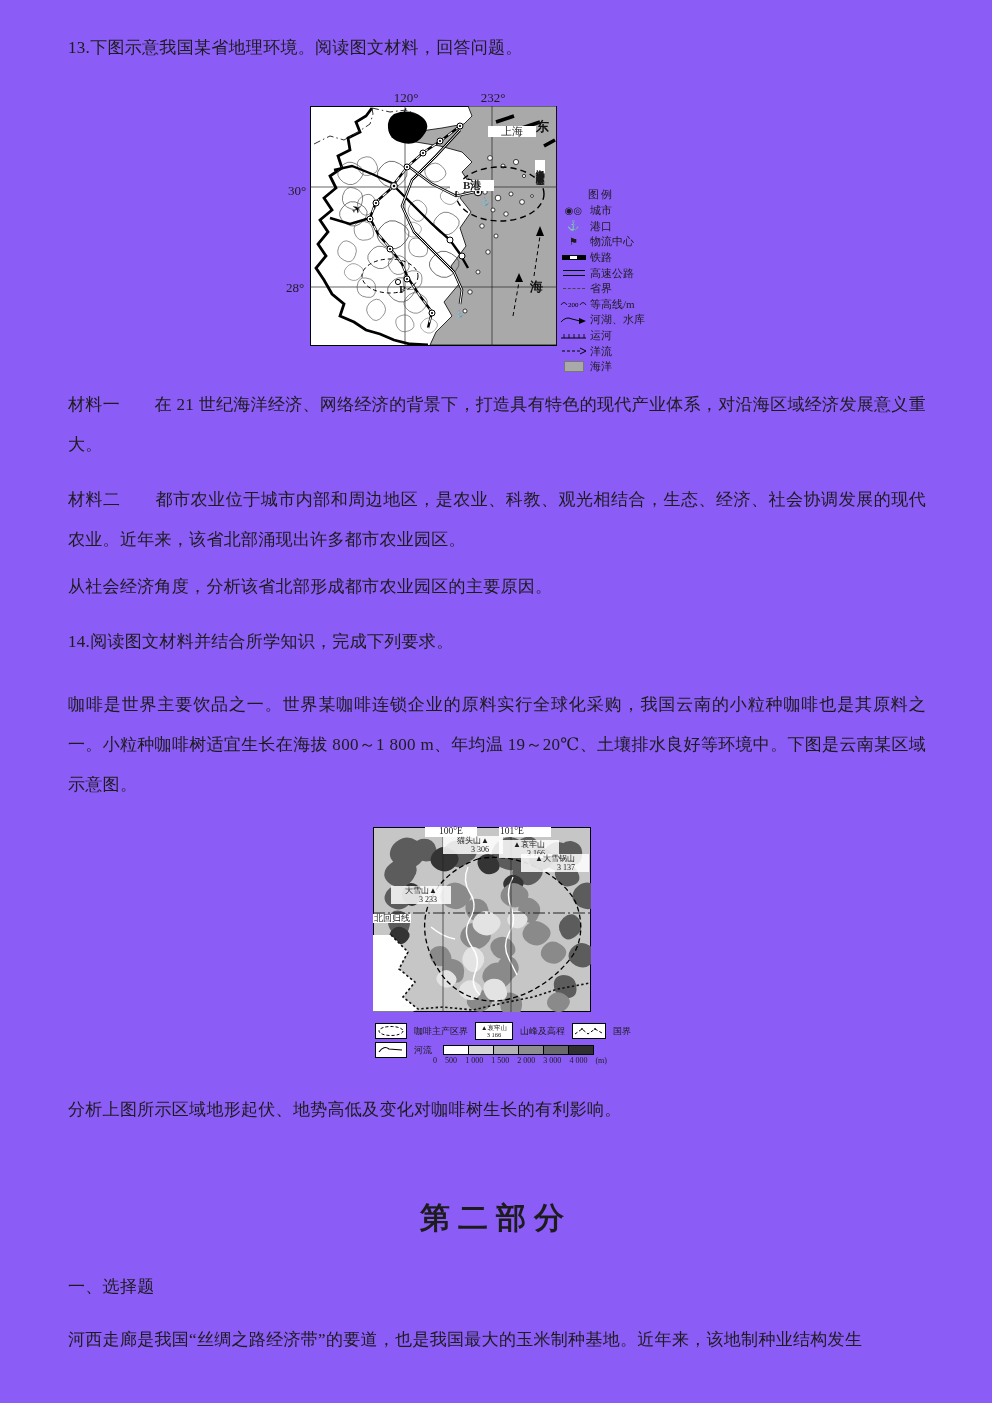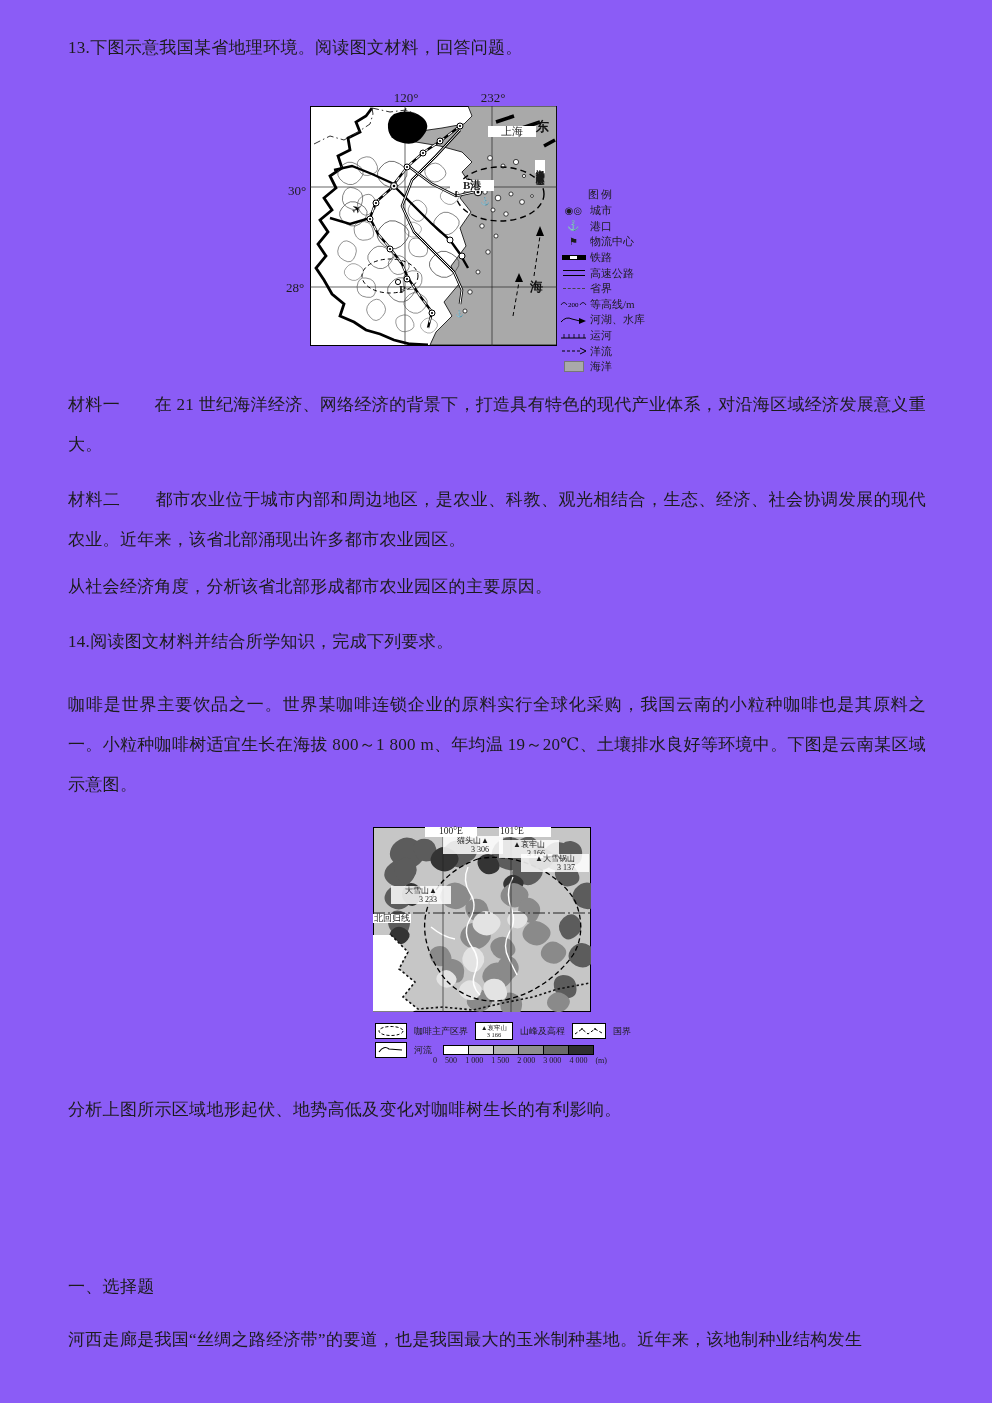--- a/index.html
+++ b/index.html
@@ -437,16 +437,17 @@
         <span>1 500</span>
       <span>2 000</span>
         <span>3 000</span>
       <span>4 000</span>
         <span>(m)</span>
     </div>
   </div>
 
   <div class="line" style="top:1098px">分析上图所示区域地形起伏、地势高低及变化对咖啡树生长的有利影响。</div>
 
+  <div id="part2">第二部分</div>
   <div class="line" style="top:1275px">一、选择题</div>
   <div class="para" style="top:1320px">河西走廊是我国“丝绸之路经济带”的要道，也是我国最大的玉米制种基地。近年来，该地制种业结构发生</div>
 
 </div>
 
 </body></html>

